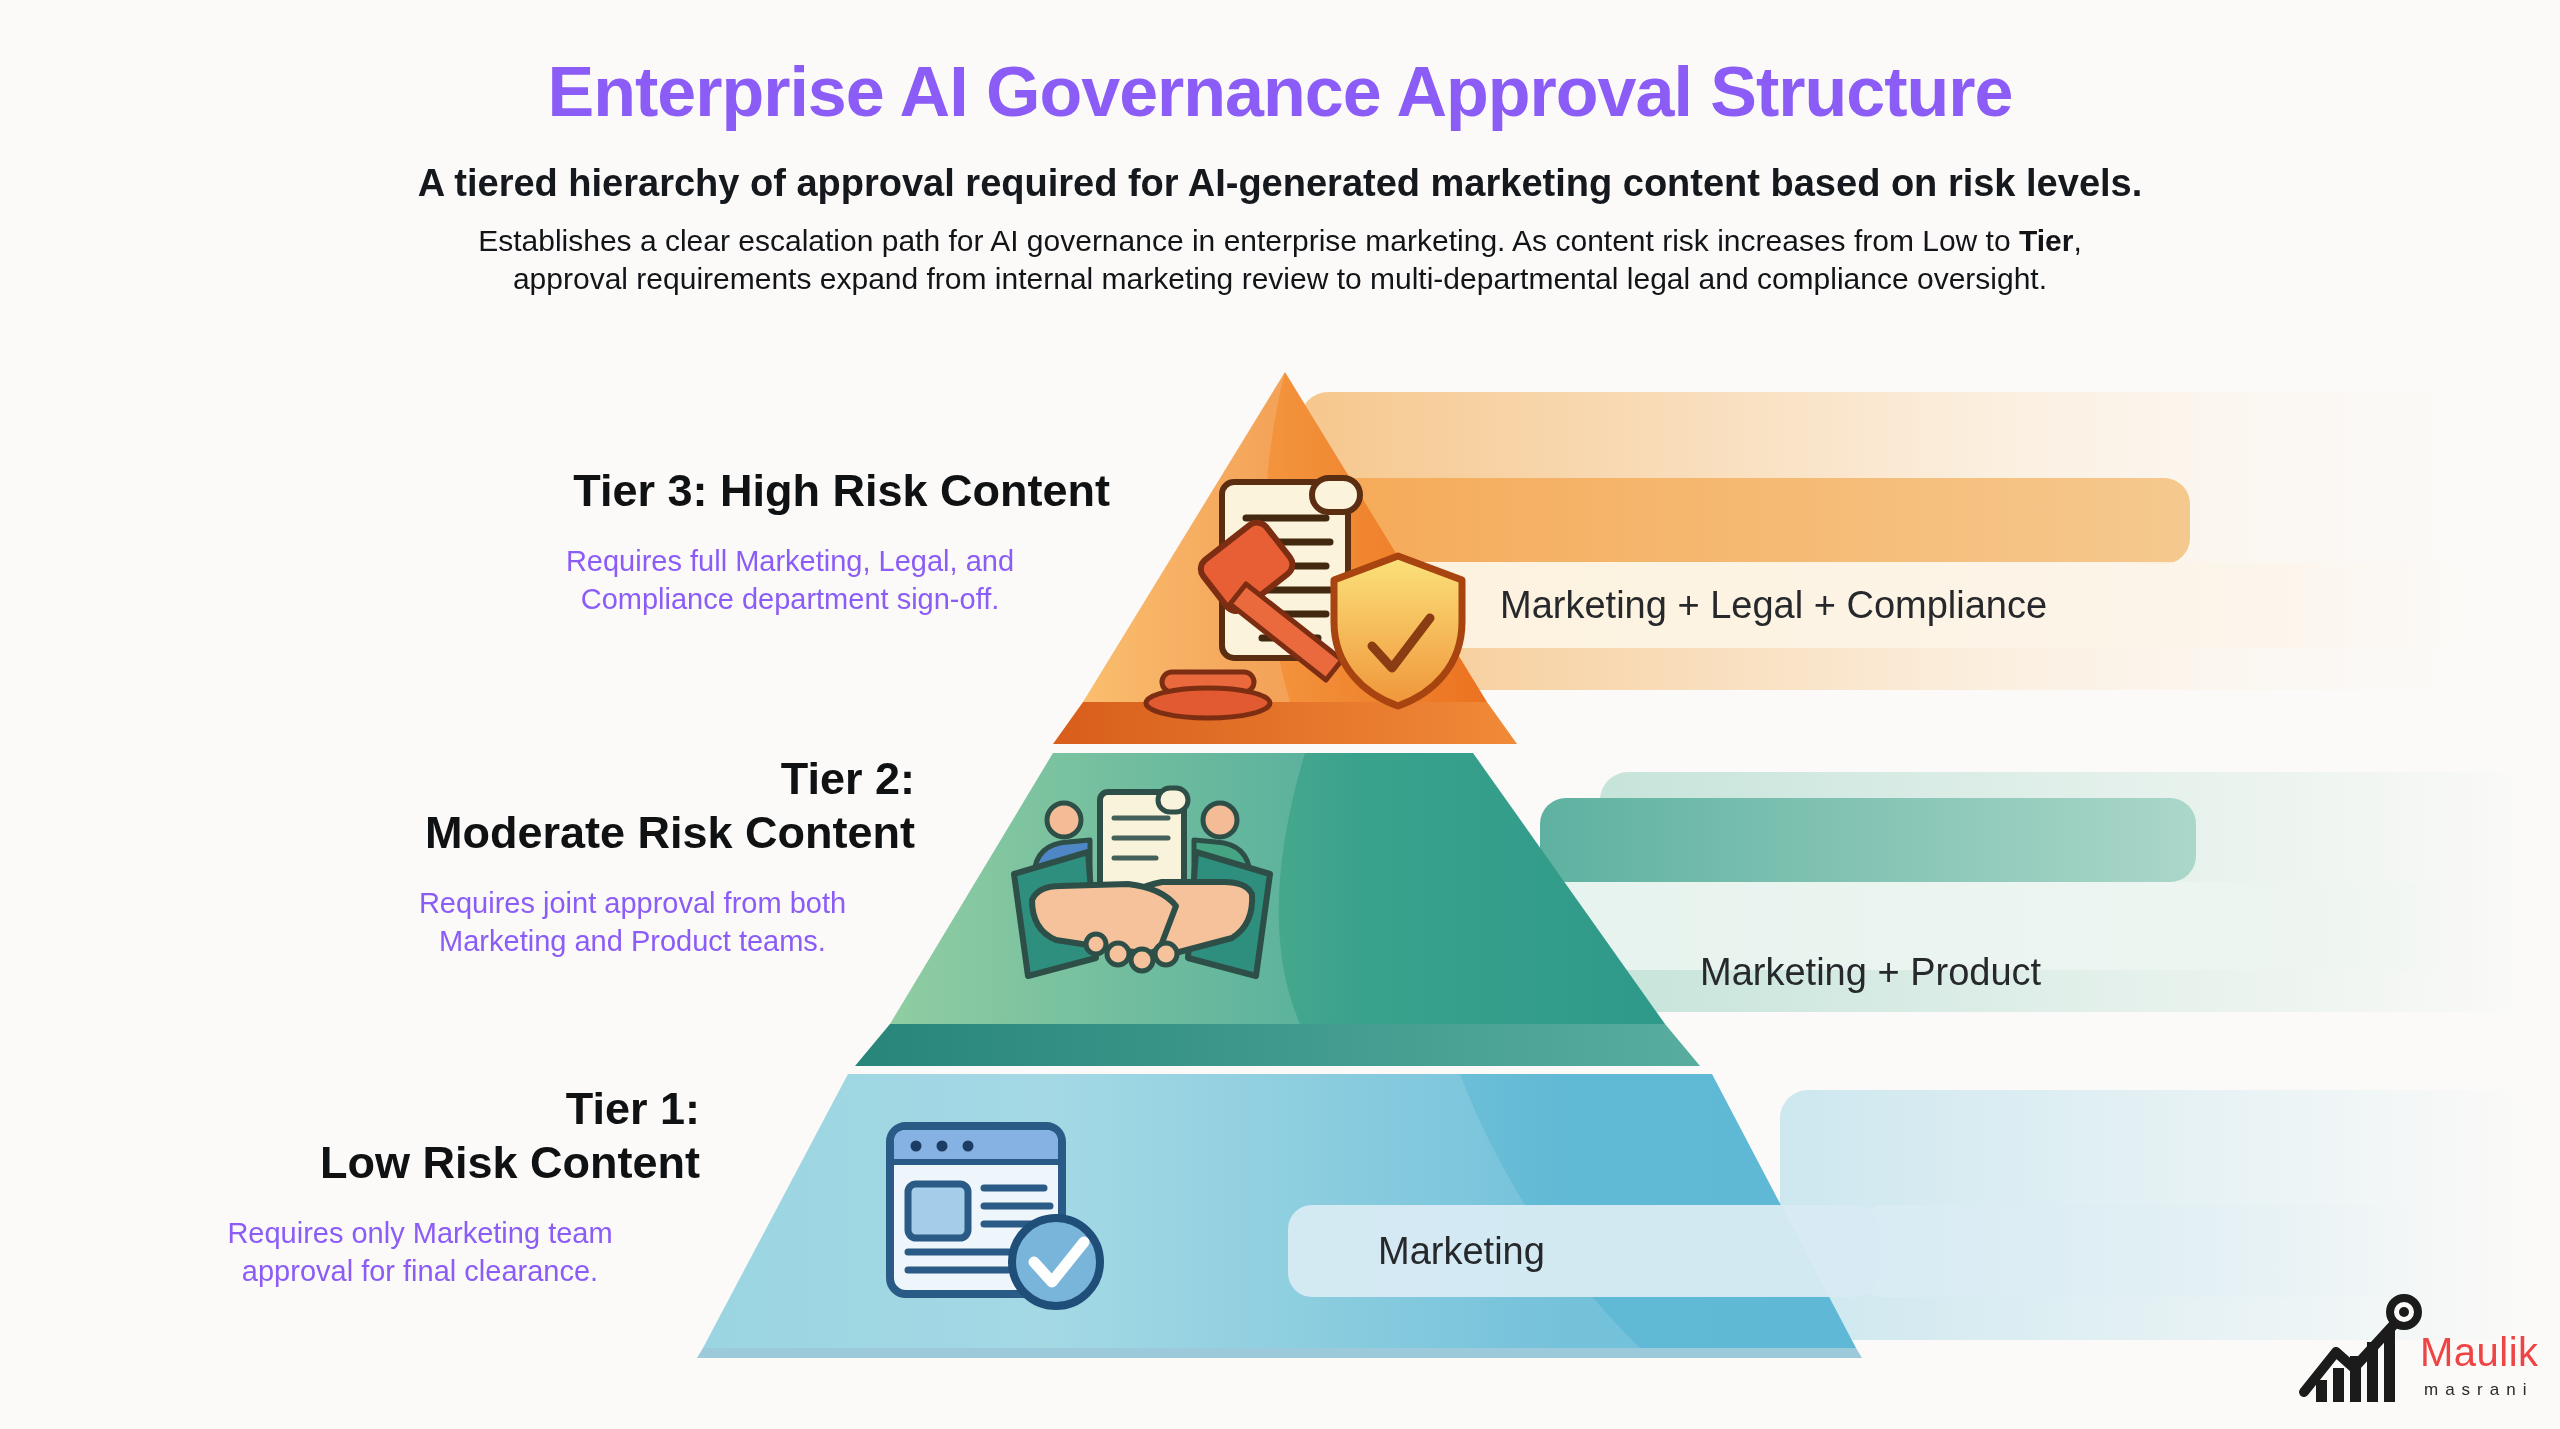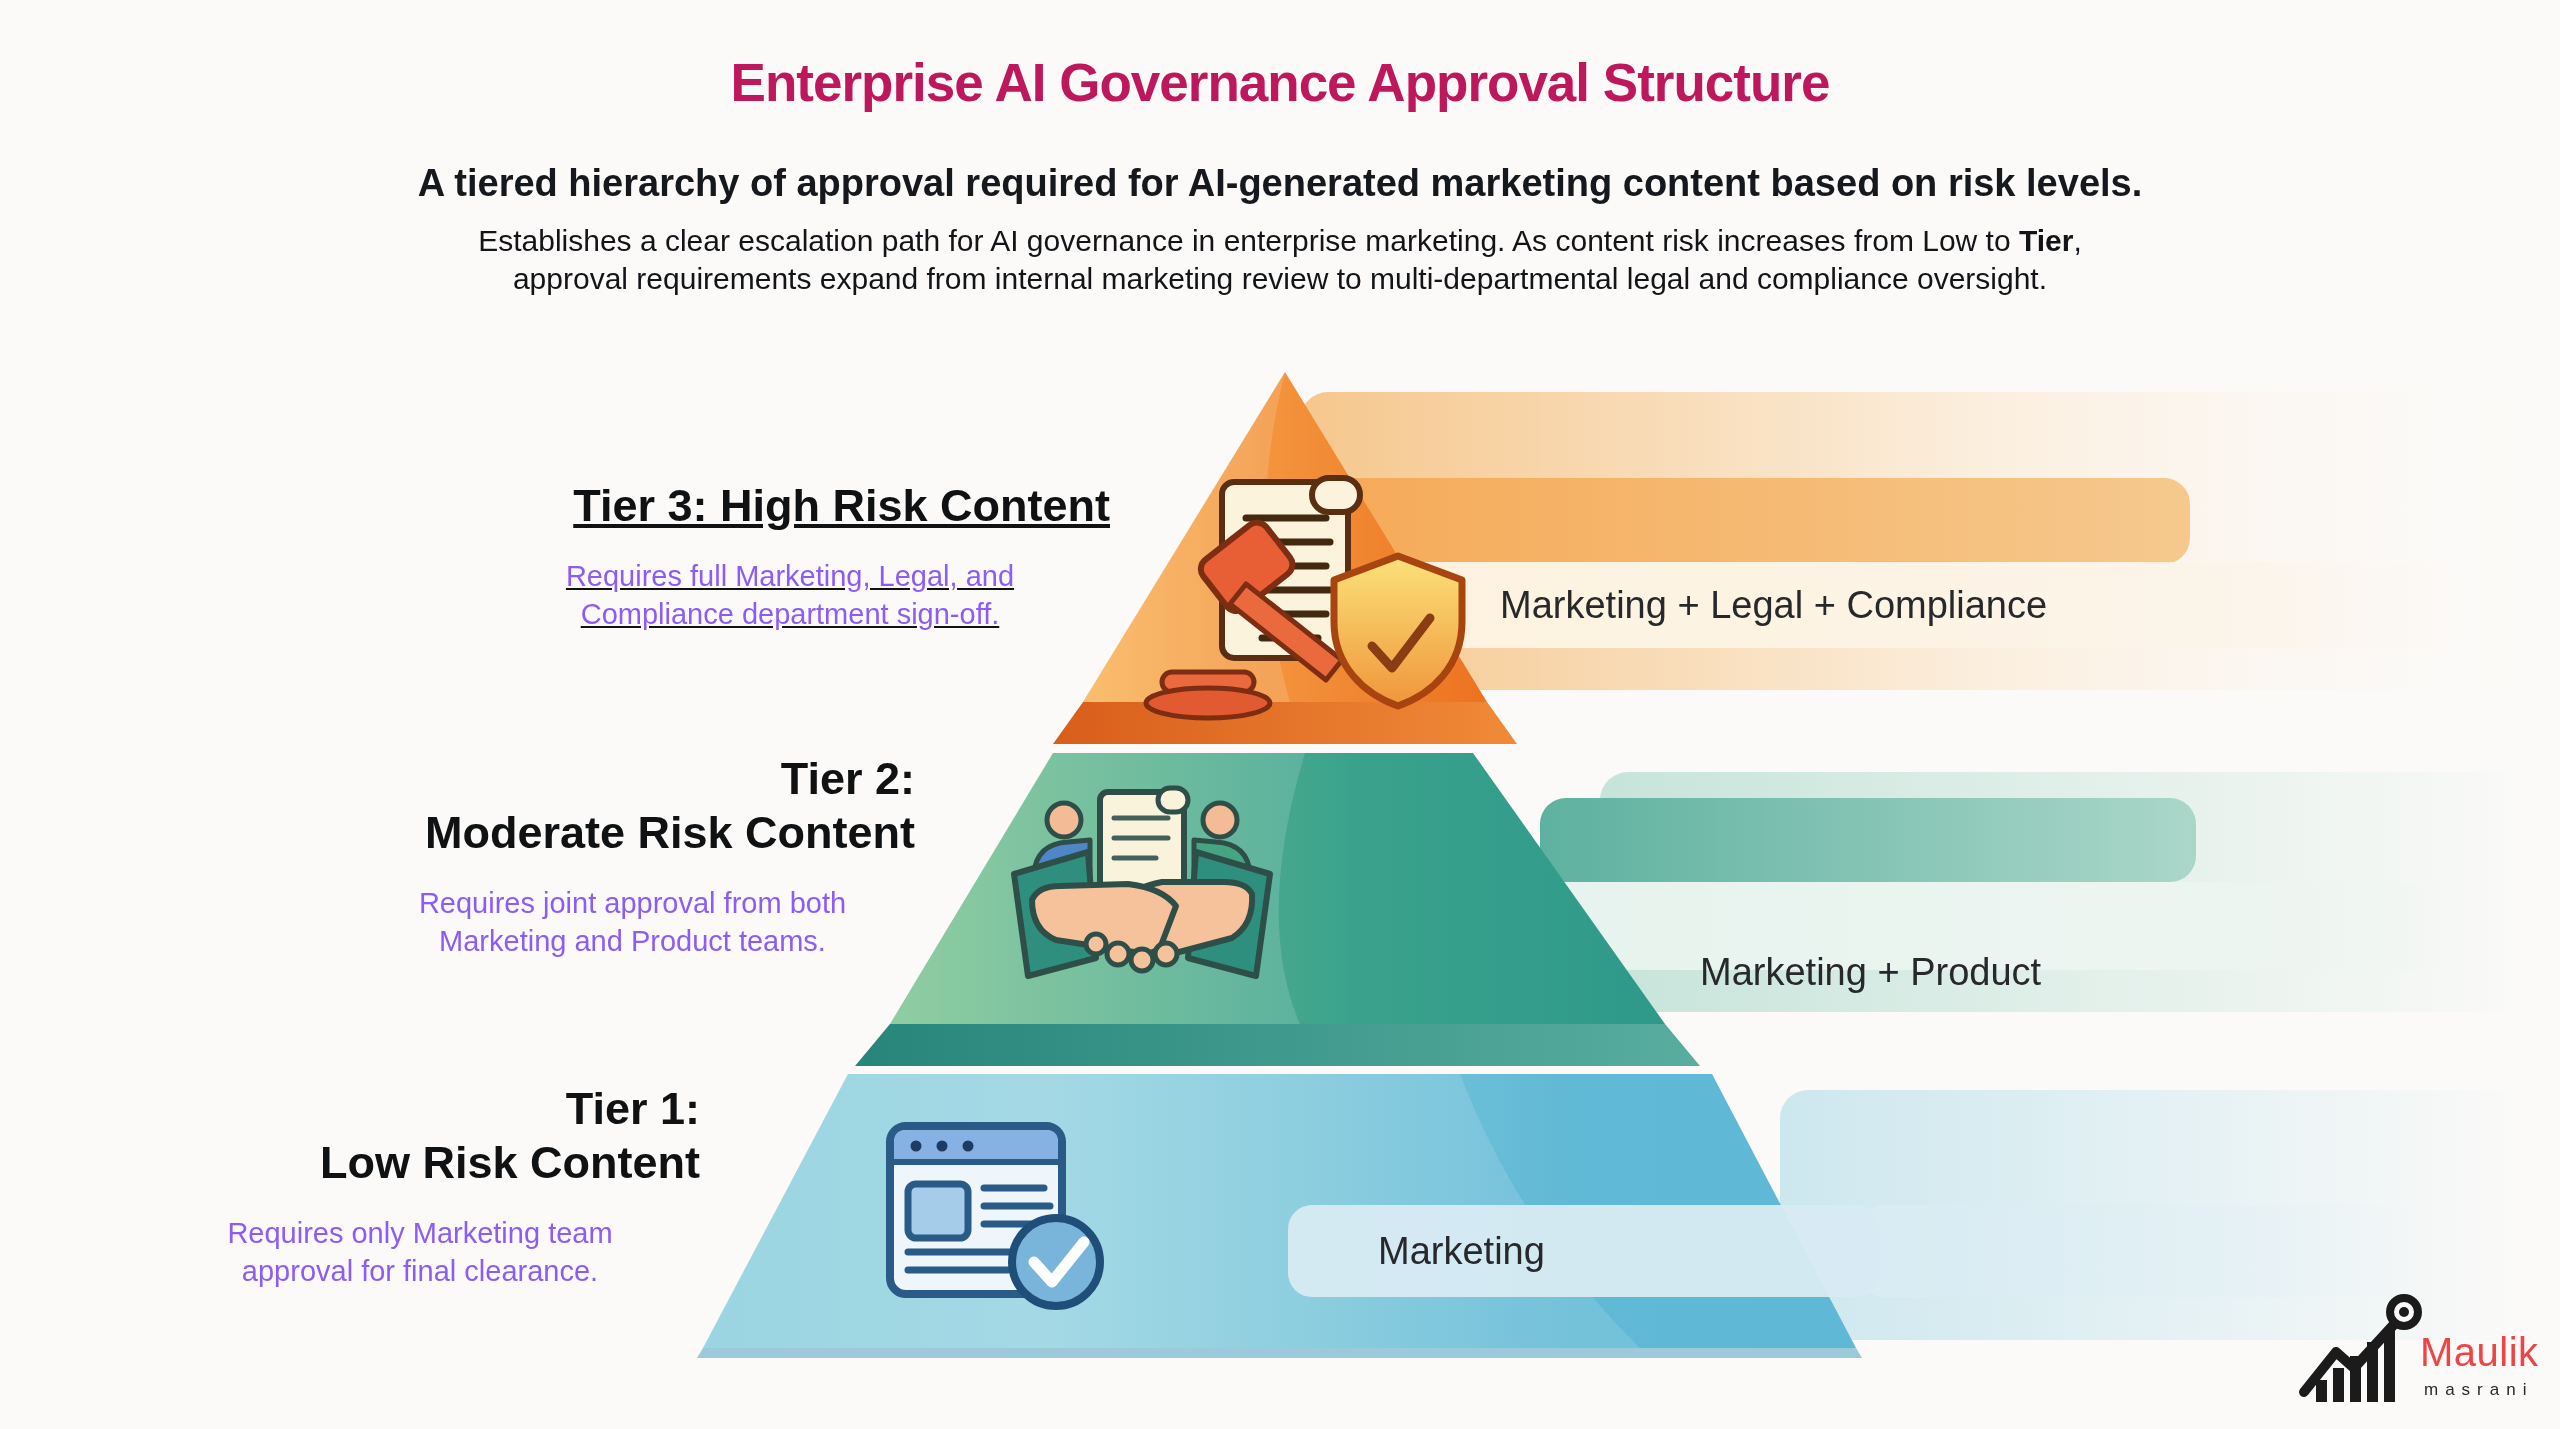--- a/index.html
+++ b/index.html
@@ -10,24 +10,24 @@
     height: 1429px;
     background: #fbfaf8;
     overflow: hidden;
   }
   .abs { position: absolute; }
 
   
   .page-title {
     left: 0; right: 0; top: 52px;
     text-align: center;
-    font-size: 53px;
+    font-size: 70px;
     font-weight: 700;
     letter-spacing: -1px;
-    color: #be185d;
+    color: #8b5cf6;
   }
   .page-subtitle {
     left: 0; right: 0; top: 162px;
     text-align: center;
     font-size: 38px;
     font-weight: 600;
     color: #15181c;
   }
   .page-desc {
     left: 0; right: 0; top: 222px;
@@ -48,21 +48,21 @@
     text-align: right;
     color: #0f1113;
   }
   .tier-desc {
     margin-top: 24px;
     font-size: 29px;
     line-height: 38px;
     text-align: center;
     color: #8b5cf6;
   }
-  .block-t3 { left: 470px; top: 479px; width: 640px; text-decoration: underline; }
+  .block-t3 { left: 470px; top: 464px; width: 640px; }
   .block-t2 { left: 350px; top: 752px; width: 565px; }
   .block-t1 { left: 140px; top: 1082px; width: 560px; }
 
   
   .band-label {
     font-size: 38px;
     color: #26282b;
     white-space: nowrap;
   }
   .label-t3 { left: 1500px; top: 562px; height: 82px; line-height: 86px; }

